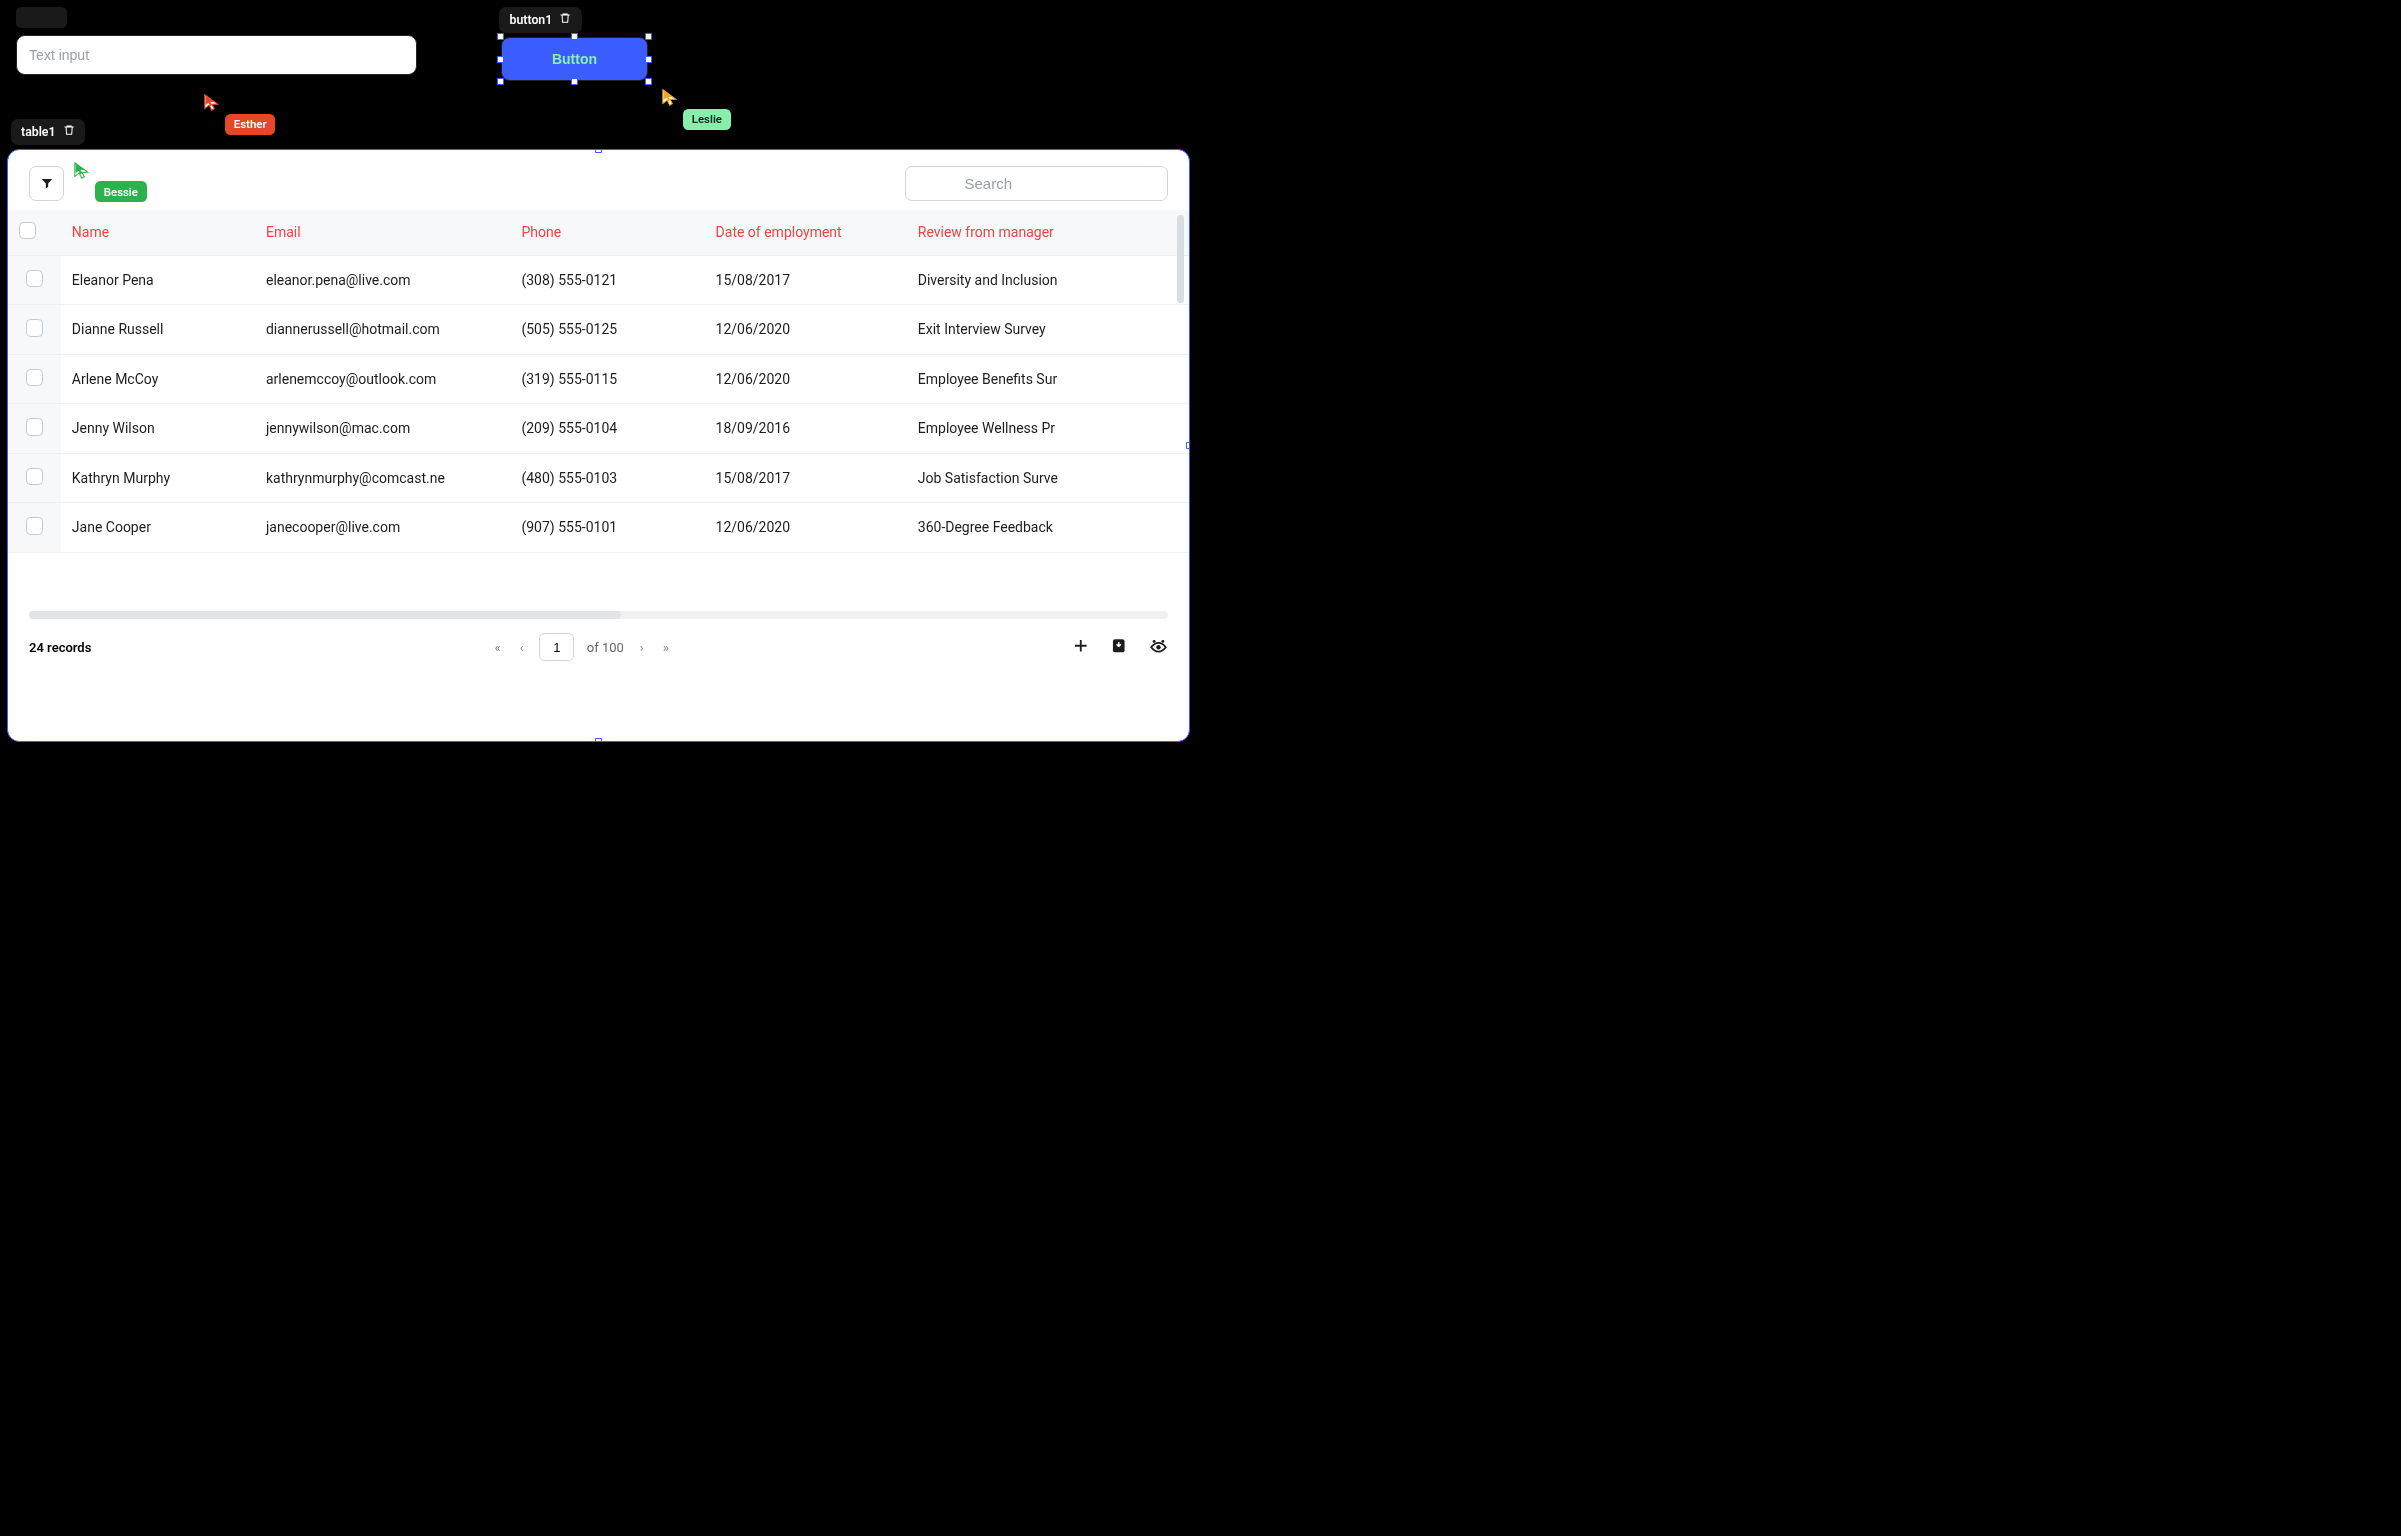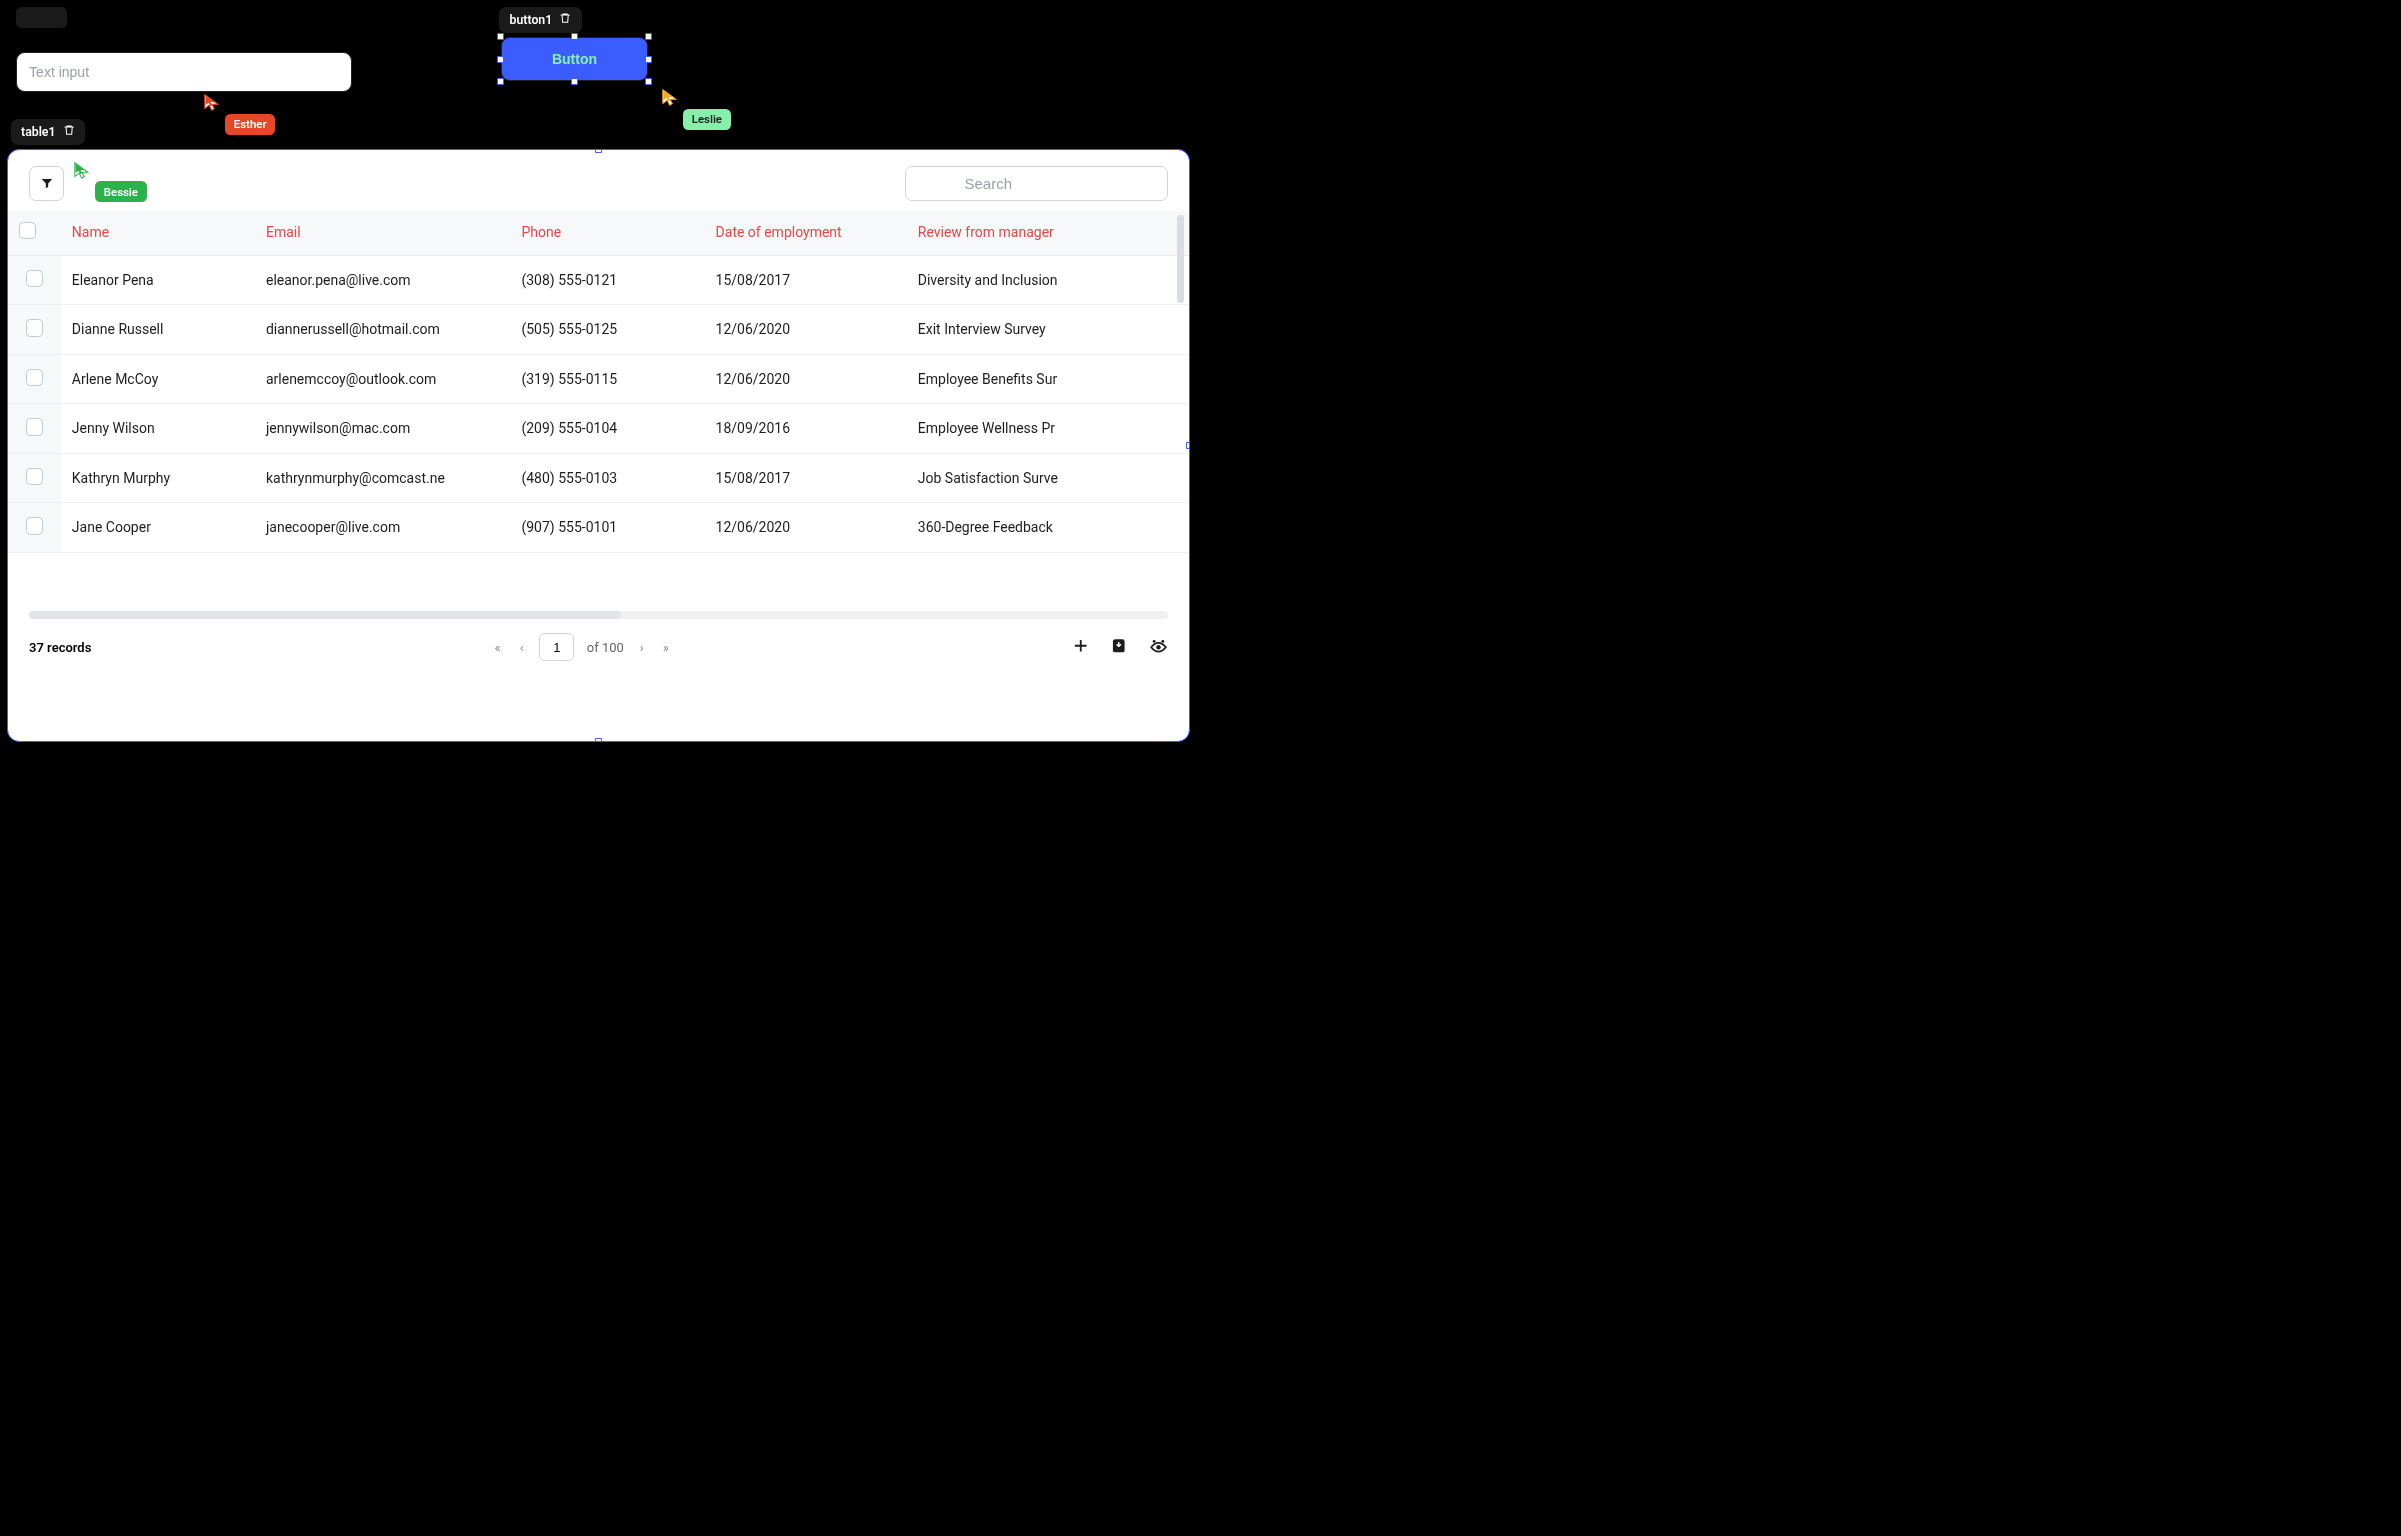--- a/index.html
+++ b/index.html
@@ -25,22 +25,22 @@
   display: flex;
   align-items: center;
   gap: 7px;
 }
 .pill .trash { cursor: pointer; }
 
 
 .text-input-wrap {
   position: absolute;
   left: 15.8px;
-  top: 52px;
-  width: 336px;
+  top: 35px;
+  width: 401px;
   height: 40px;
 }
 .text-input {
   width: 100%;
   height: 100%;
   background: #fff;
   border: 1.8px solid #222;
   border-radius: 8.8px;
   padding: 0 12.3px;
   font-size: 14px;
@@ -391,21 +391,21 @@
           </tbody>
       </table>
       <div class="vscroll"></div>
     </div>
 
     <div class="hscroll">
       <div class="hscroll-thumb"></div>
     </div>
 
     <div class="table-footer">
-      <div class="records">37 records</div>
+      <div class="records">24 records</div>
       <div class="pager">
         <span class="pg-btn">«</span>
         <span class="pg-btn">‹</span>
         <input class="pg-input" value="1" style="">
         <span>of 100</span>
         <span class="pg-btn">›</span>
         <span class="pg-btn">»</span>
       </div>
       <div class="footer-icons">
         <span class="ic">

